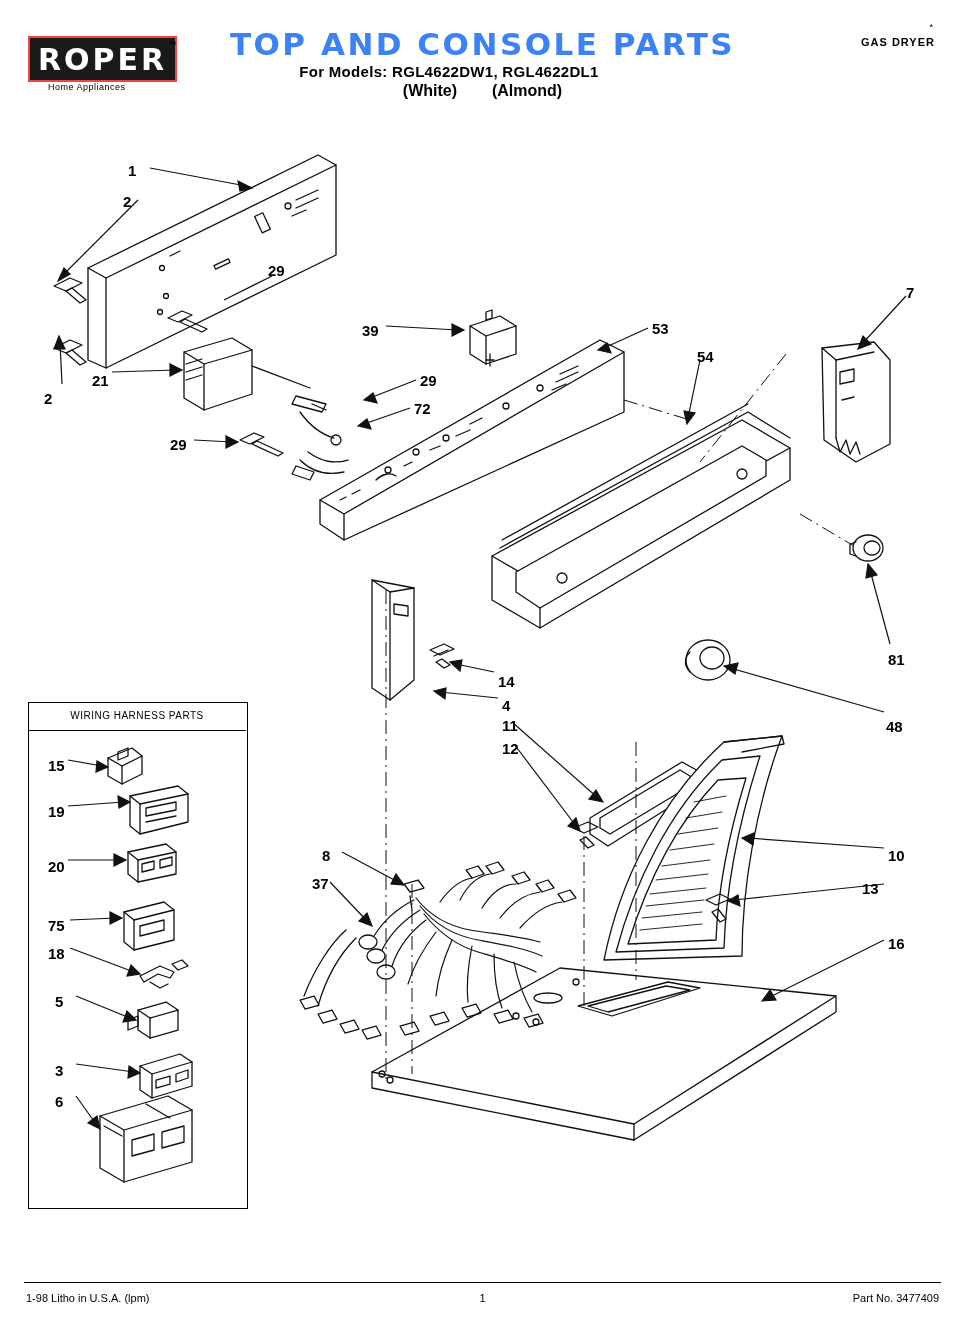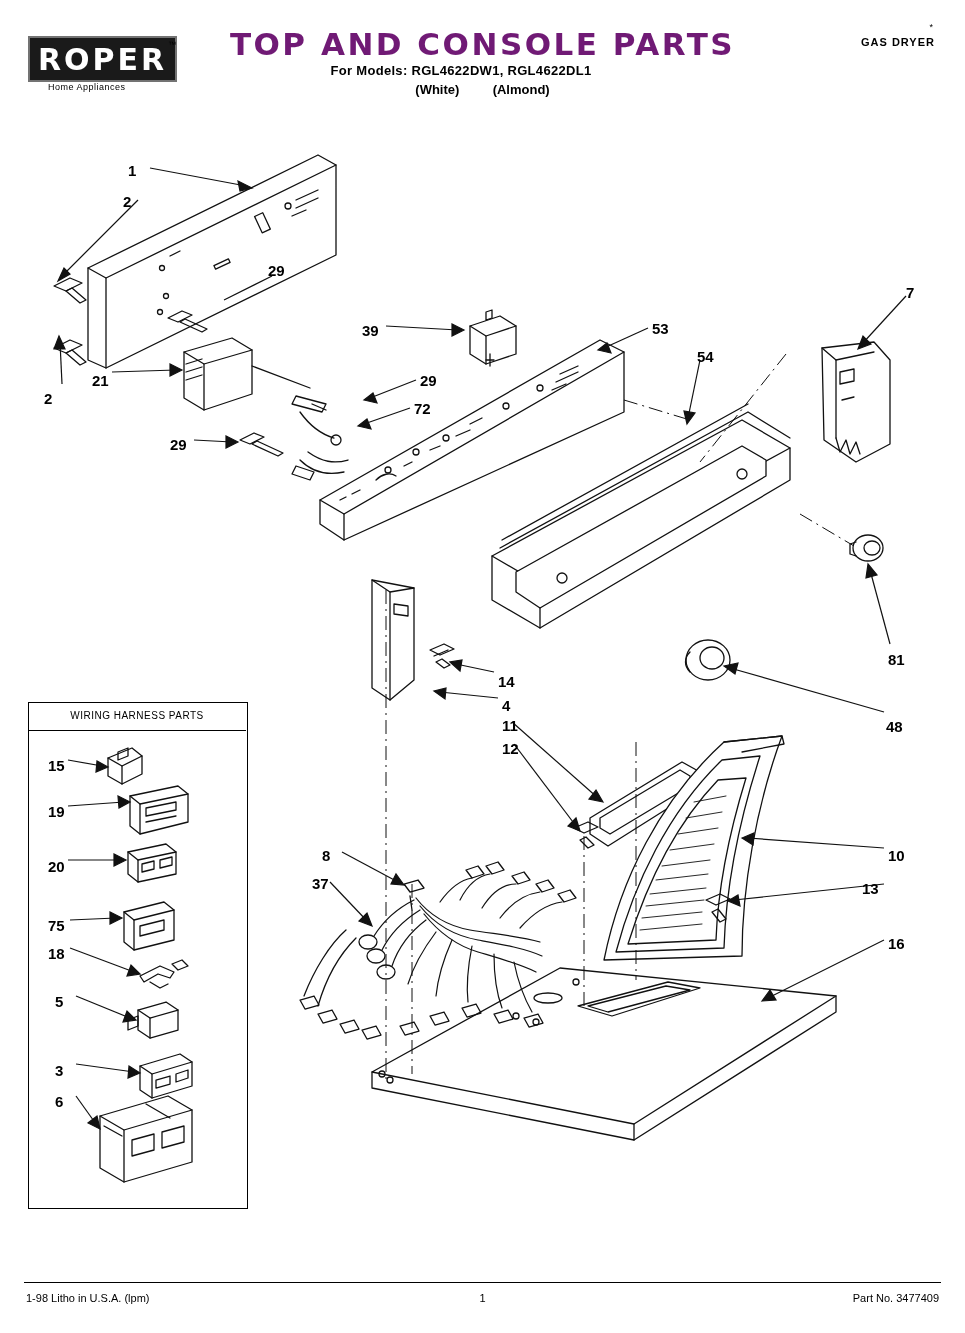--- a/index.html
+++ b/index.html
@@ -20,21 +20,21 @@
   }
 
   
   #logo-box {
     position: absolute;
     left: 28px;
     top: 36px;
     width: 145px;
     height: 42px;
     background: #1a1a1a;
-    border: 2px solid #737373;
+    border: 2px solid #ef4444;
     display: flex;
     align-items: center;
     justify-content: center;
   }
   #logo-text {
     color: #ffffff;
     font-family: "DejaVu Sans", sans-serif;
     font-weight: bold;
     font-size: 30px;
     letter-spacing: 3px;
@@ -55,39 +55,39 @@
   #title {
     position: absolute;
     left: 0;
     top: 26px;
     width: 965px;
     text-align: center;
     font-family: "DejaVu Sans", sans-serif;
     font-size: 31px;
     font-weight: bold;
     letter-spacing: 2.5px;
-    color: #701a75;
+    color: #3b82f6;
   }
   #subtitle1 {
     position: absolute;
-    left: 16px;
+    left: 4px;
     top: 63px;
     width: 890px;
     text-align: center;
-    font-size: 13px;
+    font-size: 15px;
     font-weight: bold;
     letter-spacing: 0.3px;
   }
   #subtitle2 {
     position: absolute;
     left: 0;
     top: 82px;
     width: 965px;
     text-align: center;
-    font-size: 13px;
+    font-size: 16px;
     font-weight: bold;
   }
   #subtitle2 span { display: inline-block; }
   #subtitle2 .sp { width: 26px; }
   #doc-type {
     position: absolute;
     right: 30px;
     top: 36px;
     font-size: 11px;
     font-weight: bold;

